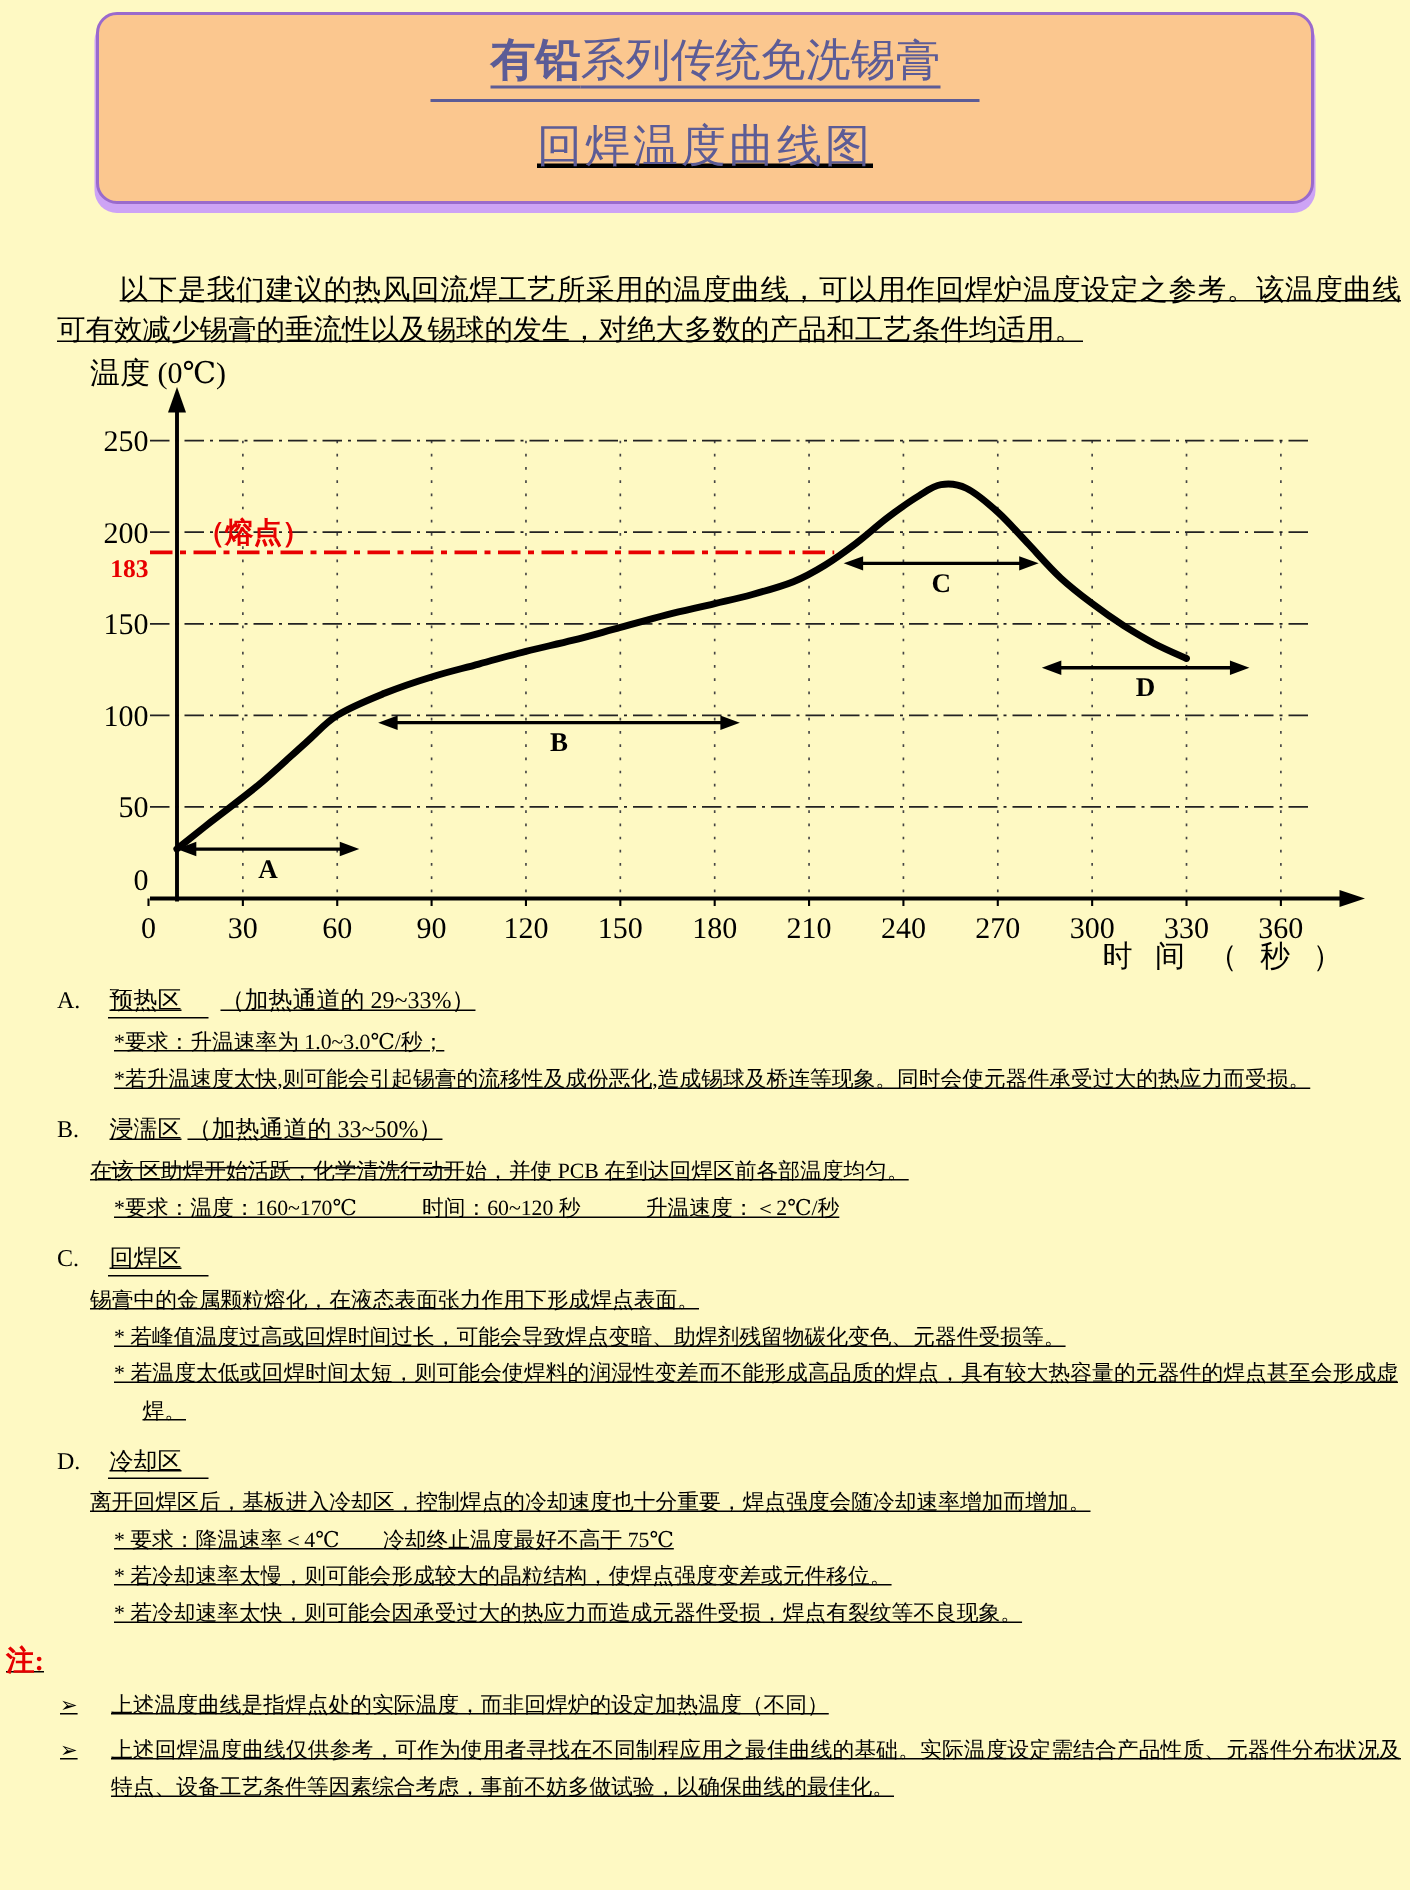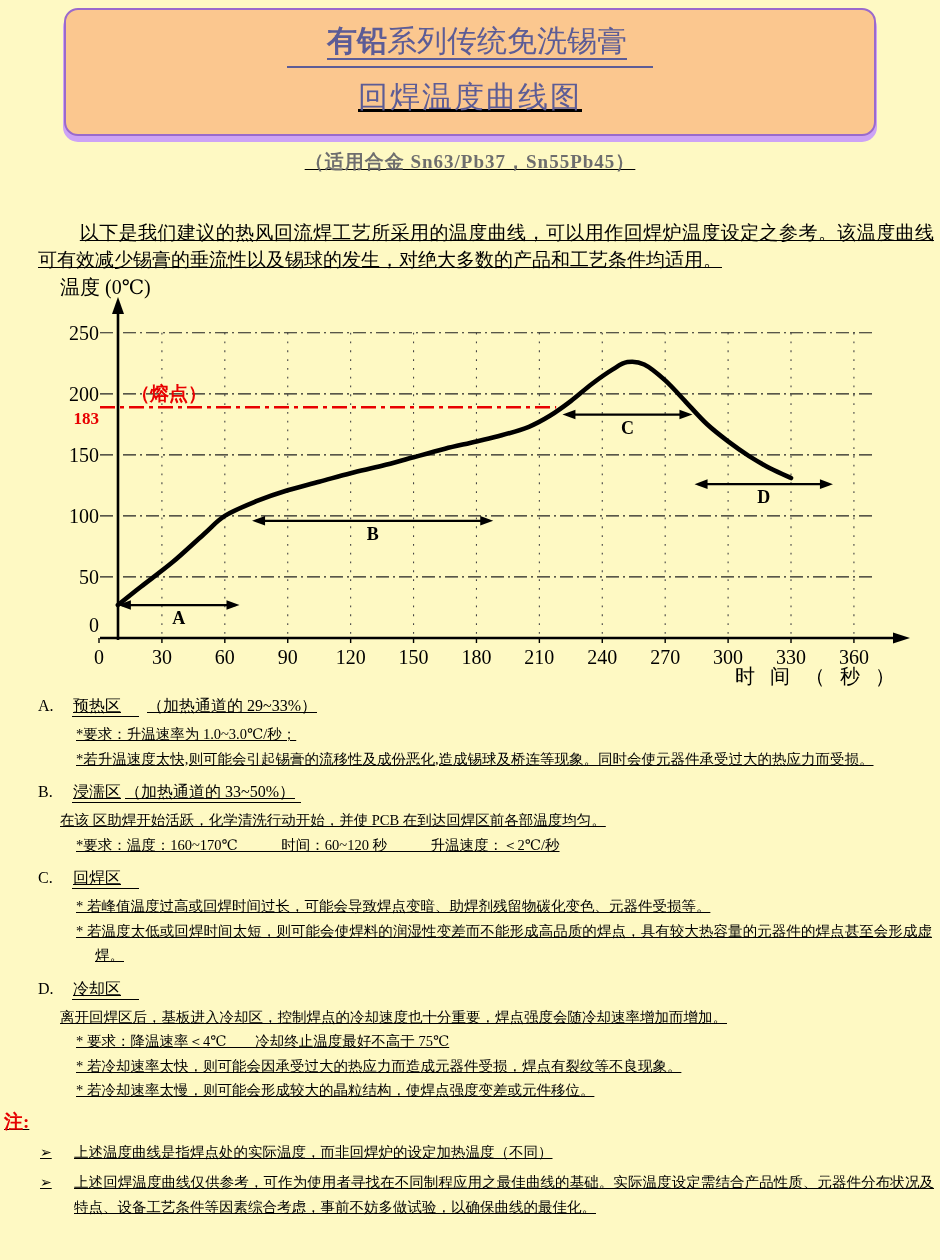--- a/index.html
+++ b/index.html
@@ -37,21 +37,21 @@
     margin:44px 6px 0 38px;
     font-size:19px;line-height:27px;text-indent:2.2em;text-align:justify;
   }
   
   .chart{display:block;margin-top:0;}
   
   .sections{margin-top:-8px;}
   .sec-head{margin:11px 0 5px 38px;font-size:16px;}
   .sec-letter{display:inline-block;width:34px;}
   .u-title{border-bottom:1.5px solid #000;padding:0 18px 2px 1px;}
-  .u-all{border-bottom:1.5px solid #000;padding:0 6px 2px 1px;}
+  .u-all{border-bottom:1.5px solid #000;padding:0 6px 16px 1px;}
   .u-all .u-title{border-bottom:none;padding:0;}
   .sec-suffix{margin-left:8px;}
   .sec-line{margin:0 8px 0 60px;font-size:14.5px;line-height:24.5px;text-align:justify;}
   .sec-line.star{margin-left:76px;padding-left:19px;text-indent:-19px;}
   
   .notes{margin-top:6px;}
   .notes-label{color:#E60000;font-weight:bold;font-size:19px;margin:2px 0 0 4px;}
   .note-item{display:flex;margin:5px 6px 0 40px;font-size:14.5px;line-height:25px;}
   .note-bullet{width:34px;flex:0 0 34px;font-size:14px;}
   .note-text{flex:1;text-align:justify;}
@@ -61,21 +61,20 @@
 
 <div class="page">
 
   <div class="header-box">
     <div class="title-line1">
       <span class="title-underline"><span class="t-bold">有铅</span><span>系列传统免洗锡膏</span></span>
     </div>
     <div class="title-line2">回焊温度曲线图</div>
   </div>
 
-  <div class="subtitle">（适用合金 Sn63/Pb37，Sn55Pb45）</div>
 
   <p class="intro">以下是我们建议的热风回流焊工艺所采用的温度曲线，可以用作回焊炉温度设定之参考。该温度曲线可有效减少锡膏的垂流性以及锡球的发生，对绝大多数的产品和工艺条件均适用。</p>
 
   <svg class="chart" width="940" height="420" viewBox="0 0 940 420" xmlns="http://www.w3.org/2000/svg">
       <line x1="161.91" y1="59.75" x2="161.91" y2="364" stroke="#444" stroke-width="1.1" stroke-dasharray="1.8 7"></line>
       <line x1="224.82" y1="59.75" x2="224.82" y2="364" stroke="#444" stroke-width="1.1" stroke-dasharray="1.8 7"></line>
       <line x1="287.73" y1="59.75" x2="287.73" y2="364" stroke="#444" stroke-width="1.1" stroke-dasharray="1.8 7"></line>
       <line x1="350.64" y1="59.75" x2="350.64" y2="364" stroke="#444" stroke-width="1.1" stroke-dasharray="1.8 7"></line>
       <line x1="413.55" y1="59.75" x2="413.55" y2="364" stroke="#444" stroke-width="1.1" stroke-dasharray="1.8 7"></line>
       <line x1="476.46" y1="59.75" x2="476.46" y2="364" stroke="#444" stroke-width="1.1" stroke-dasharray="1.8 7"></line>
@@ -169,34 +168,35 @@
           <div class="sec-line">在该 区助焊开始活跃，化学清洗行动开始，并使 PCB 在到达回焊区前各部温度均匀。</div>
           <div class="sec-line star">*要求：温度：160~170℃　　　时间：60~120 秒　　　升温速度：＜2℃/秒</div>
         </div>
   </div>
 
   <div class="section">
     <div class="sec-head">
       <span class="sec-letter">C.</span><span class="sec-wrap"><span class="sec-title u-title">回焊区</span></span>
     </div>
     <div class="sec-body">
+          <div class="sec-line">锡膏中的金属颗粒熔化，在液态表面张力作用下形成焊点表面。</div>
           <div class="sec-line star">* 若峰值温度过高或回焊时间过长，可能会导致焊点变暗、助焊剂残留物碳化变色、元器件受损等。</div>
           <div class="sec-line star">* 若温度太低或回焊时间太短，则可能会使焊料的润湿性变差而不能形成高品质的焊点，具有较大热容量的元器件的焊点甚至会形成虚焊。</div>
         </div>
   </div>
 
   <div class="section">
     <div class="sec-head">
       <span class="sec-letter">D.</span><span class="sec-wrap"><span class="sec-title u-title">冷却区</span></span>
     </div>
     <div class="sec-body">
           <div class="sec-line">离开回焊区后，基板进入冷却区，控制焊点的冷却速度也十分重要，焊点强度会随冷却速率增加而增加。</div>
           <div class="sec-line star">* 要求：降温速率＜4℃　　冷却终止温度最好不高于 75℃</div>
+          <div class="sec-line star">* 若冷却速率太慢，则可能会形成较大的晶粒结构，使焊点强度变差或元件移位。</div>
           <div class="sec-line star">* 若冷却速率太快，则可能会因承受过大的热应力而造成元器件受损，焊点有裂纹等不良现象。</div>
-          <div class="sec-line star">* 若冷却速率太慢，则可能会形成较大的晶粒结构，使焊点强度变差或元件移位。</div>
         </div>
   </div>
 </div>
 
   <div class="notes">
     <div class="notes-label">注:</div>
     <div id="note-items">
   <div class="note-item">
     <span class="note-bullet">➢</span>
     <span class="note-text">上述温度曲线是指焊点处的实际温度，而非回焊炉的设定加热温度（不同）</span>

